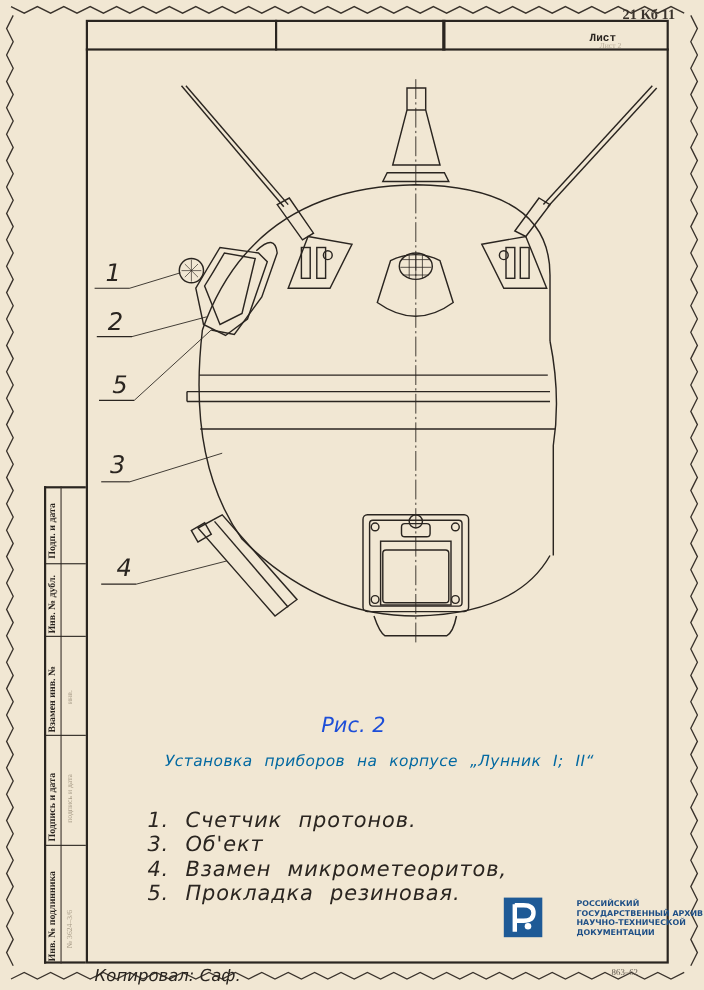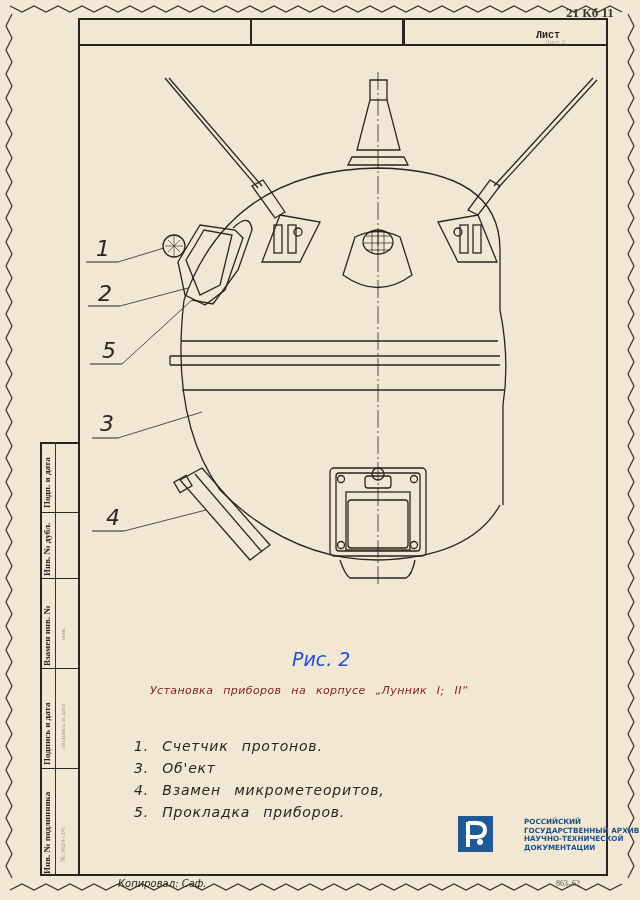--- a/index.html
+++ b/index.html
@@ -12,24 +12,24 @@
   .stamp-div2 { position:absolute; left:250px; top:18px; width:2px; height:28px; background:#2a2520; }
   .list-label { position:absolute; left:536px; top:30px; font-family:Liberation Mono, monospace; font-weight:bold; font-size:10px; color:#2a2520; }
   .list-prev { position:absolute; left:545px; top:38px; font-family:"Liberation Serif", serif; font-size:7px; color:#b9ad98; }
   .code-top { position:absolute; left:566px; top:5px; font-family:"Liberation Serif", serif; font-weight:bold; font-size:13px; color:#3a332c; }
   .side-table { position:absolute; left:40px; top:442px; width:38px; height:434px; border:2px solid #2a2520; border-right:none; box-sizing:border-box; }
   .side-col { position:absolute; left:40px; width:38px; border-top:1.5px solid #2a2520; }
   .side-inner { position:absolute; left:55px; top:442px; width:1.2px; height:434px; background:#3a332c; }
   .side-label { position:absolute; font-family:"Liberation Serif", serif; font-weight:bold; font-size:9px; color:#2a2520; transform-origin:left top; transform:rotate(-90deg); white-space:nowrap; }
   .side-val { position:absolute; font-family:"Liberation Serif", serif; font-size:7px; color:#a89c88; transform-origin:left top; transform:rotate(-90deg); white-space:nowrap; }
   .fig-title { position:absolute; left:292px; top:648px; font-family:"DejaVu Sans", sans-serif; font-style:italic; font-size:19px; color:#1d4ed8; }
-  .caption { position:absolute; left:150px; top:684px; font-family:"DejaVu Sans", sans-serif; font-style:italic; font-size:11px; color:#7f1d1d; letter-spacing:0.4px; word-spacing:6px; }
-  .legend { position:absolute; left:134px; top:735px; font-family:"DejaVu Sans", sans-serif; font-style:italic; font-size:14px; color:#2a2520; line-height:22px; letter-spacing:0.8px; word-spacing:8px; }
+  .caption { position:absolute; left:150px; top:684px; font-family:"DejaVu Sans", sans-serif; font-style:italic; font-size:14px; color:#0369a1; letter-spacing:0.4px; word-spacing:6px; }
+  .legend { position:absolute; left:134px; top:735px; font-family:"DejaVu Sans", sans-serif; font-style:italic; font-size:19px; color:#2a2520; line-height:22px; letter-spacing:0.8px; word-spacing:8px; }
   .legend div { white-space:nowrap; }
-  .copy-note { position:absolute; left:86px; top:878px; font-family:"DejaVu Sans", sans-serif; font-style:italic; font-size:10px; color:#2a2520;margin-left:32px; }
+  .copy-note { position:absolute; left:86px; top:878px; font-family:"DejaVu Sans", sans-serif; font-style:italic; font-size:15px; color:#2a2520; }
   .sheet-num { position:absolute; left:556px; top:879px; font-family:"Liberation Serif", serif; font-size:8px; color:#5a5248; }
   .logo { position:absolute; left:458px; top:816px; width:35px; height:36px; background:#1e5a96; }
   .logo-text { position:absolute; left:498px; top:818px; font-family:"DejaVu Sans", sans-serif; font-weight:bold; font-size:7.2px; color:#1e4f86; line-height:8.5px;margin-left:26px; }
   svg.drawing { position:absolute; left:0; top:0; }
 </style>
 </head>
 <body>
 
 <div class="paper"></div>
 
@@ -147,21 +147,21 @@
 <span style="position:absolute;left:100px;top:411px;font:italic 22px 'DejaVu Sans',sans-serif;color:#2a2520">3</span>
 <span style="position:absolute;left:106px;top:505px;font:italic 22px 'DejaVu Sans',sans-serif;color:#2a2520">4</span>
 
 <span class="fig-title">Рис. 2</span>
 <span class="caption">Установка приборов на корпусе „Лунник I; II“</span>
 
 <div class="legend">
   <div><span>1.</span> <span>Счетчик протонов.</span></div>
   <div><span>3.</span> <span>Об'ект</span></div>
   <div><span>4.</span> <span>Взамен микрометеоритов,</span></div>
-  <div><span>5.</span> <span>Прокладка приборов.</span></div>
+  <div><span>5.</span> <span>Прокладка резиновая.</span></div>
 </div>
 
 <div class="logo">
   <svg width="35" height="36" viewBox="0 0 35 36">
     <path d="M 10 6 L 10 31 M 10 7 L 18 7 Q 27 7 27 14 Q 27 21 18 21 L 12 21" fill="none" stroke="#ffffff" stroke-width="4"></path>
     <circle cx="22" cy="26" r="3" fill="#ffffff"></circle>
   </svg>
 </div>
 <div class="logo-text">
   <div>РОССИЙСКИЙ</div>

